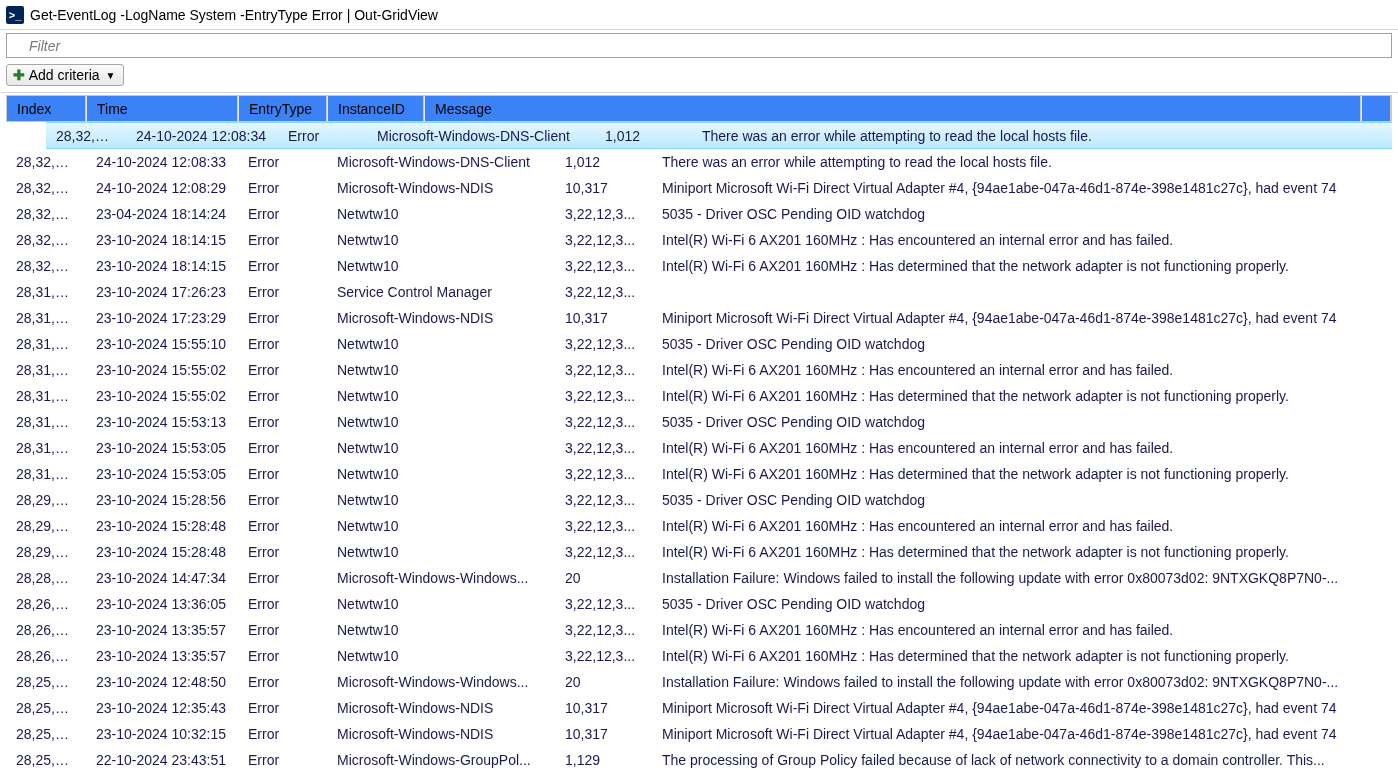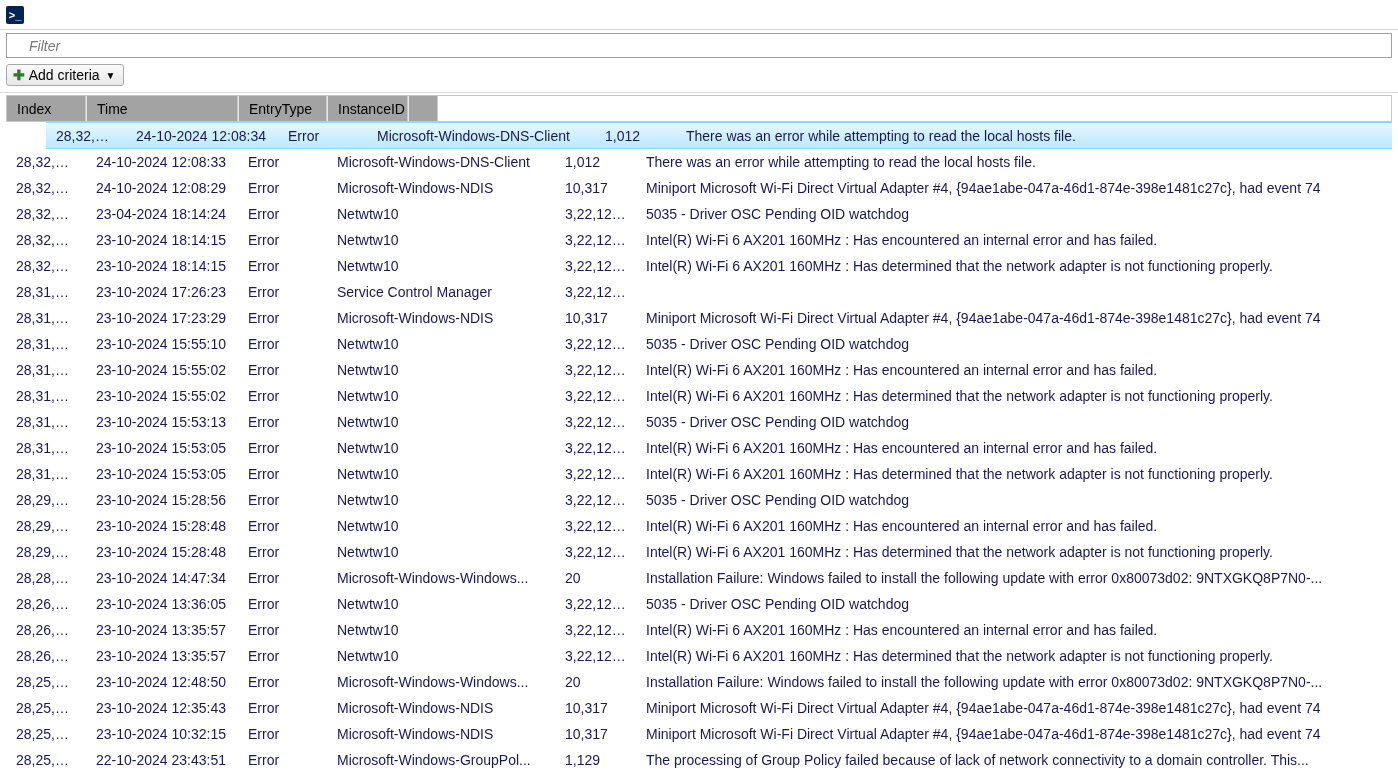--- a/index.html
+++ b/index.html
@@ -87,21 +87,21 @@
       margin: 2px 6px 0 6px;
     }
     .grid-header .hcell {
       display: flex;
       align-items: center;
       padding: 0 10px;
       border-right: 1px solid #c8c8c8;
       border-left: 1px solid #e8e8e8;
       font-size: 14px;
       color: #000;
-      background: #a3a3a3;
+      background: #3b82f6;
       cursor: pointer;
       overflow: hidden;
       white-space: nowrap;
     }
     .grid-header .hcell:first-child { border-left: 1px solid #c8c8c8; }
     .grid-body {
       margin: 0 6px;
       overflow: hidden;
     }
     .grid-row {
@@ -123,48 +123,50 @@
       padding: 0 10px;
       overflow: hidden;
       white-space: nowrap;
       text-overflow: ellipsis;
     }
     
     .c-index     { width: 80px;  flex-shrink: 0; }
     .c-time      { width: 152px; flex-shrink: 0; }
     .c-entrytype { width: 89px;  flex-shrink: 0; }
     .c-source    { width: 228px; flex-shrink: 0; }
-    .c-instance  { width: 81px;  flex-shrink: 0; }
+    .c-instance  { width: 97px;  flex-shrink: 0; }
     .c-message   { flex: 1; min-width: 0; }
     .c-pad       { width: 30px;  flex-shrink: 0; }
   </style>
 </head>
 <body>
 
 <div class="title-bar">
   <div class="ps-icon">&gt;_</div>
+  <div class="title-text">Get-EventLog -LogName System -EntryType Error | Out-GridView</div>
 </div>
 
 <div class="filter-bar">
   <input class="filter-input" type="text" placeholder="Filter" style="">
 </div>
 
 <div class="criteria-bar">
   <button class="add-criteria-btn">
     <span class="plus">✚</span>
     <span>Add criteria</span>
     <span class="caret">▼</span>
   </button>
 </div>
 
 <div class="grid-header">
   <div class="hcell c-index">Index</div>
   <div class="hcell c-time">Time</div>
   <div class="hcell c-entrytype">EntryType</div>
   <div class="hcell c-instance">InstanceID</div>
+  <div class="hcell c-message">Message</div>
   <div class="hcell c-pad"></div>
 </div>
 
 <div class="grid-body" id="grid-body">
     <div class="grid-row selected">
       <div class="cell c-index">28,32,592</div>
       <div class="cell c-time">24-10-2024 12:08:34</div>
       <div class="cell c-entrytype">Error</div>
       <div class="cell c-source">Microsoft-Windows-DNS-Client</div>
       <div class="cell c-instance">1,012</div>

